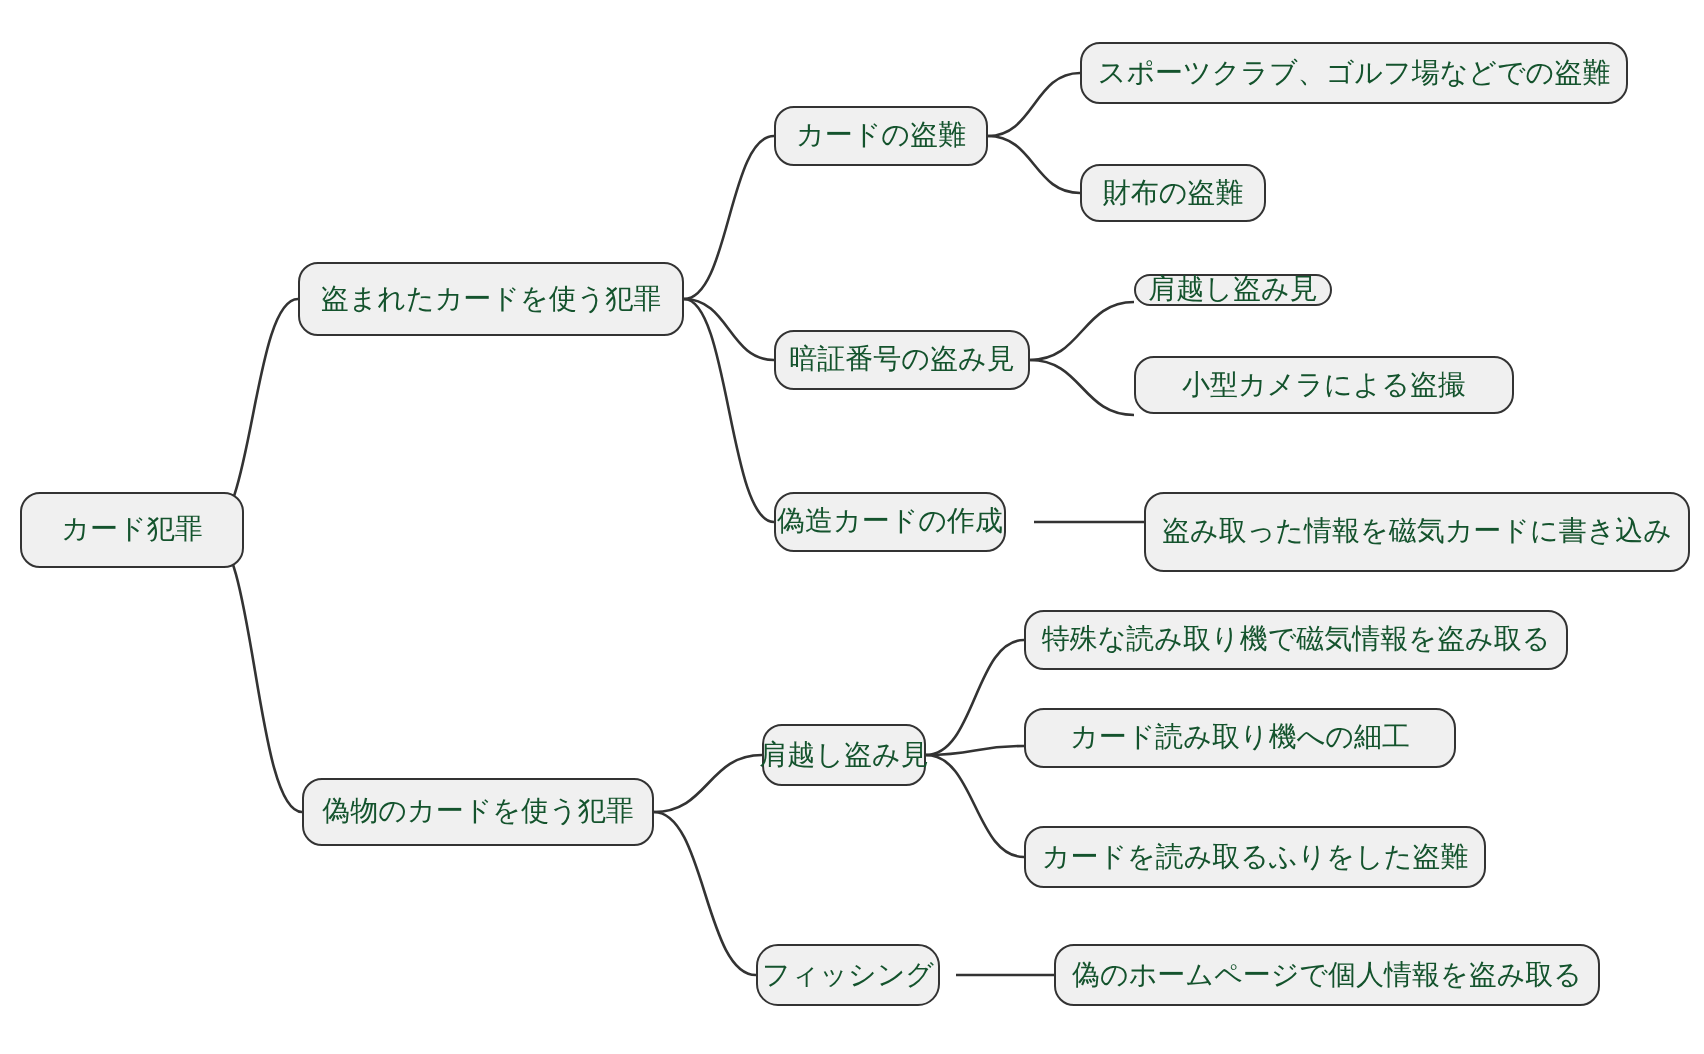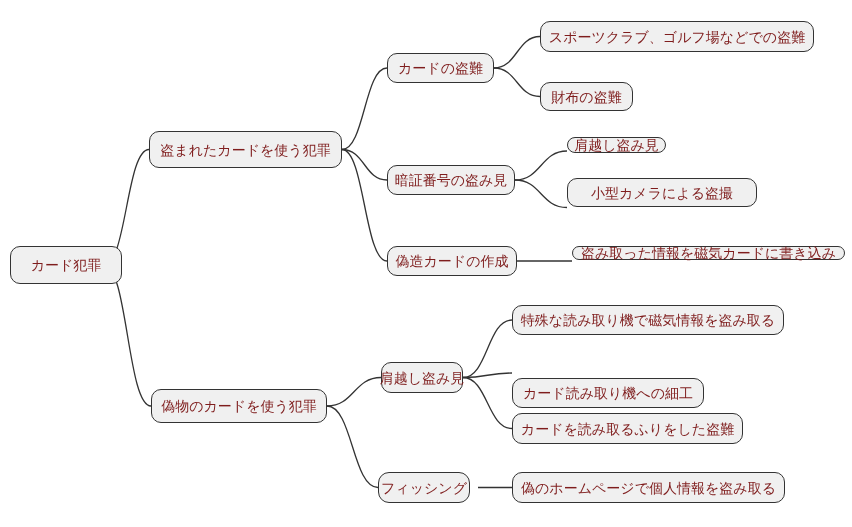--- a/index.html
+++ b/index.html
@@ -30,21 +30,21 @@
     position: absolute;
     box-sizing: border-box;
     display: flex;
     align-items: center;
     justify-content: center;
     background: #f0f0f0;
     border: 1.6px solid #333333;
     border-radius: 10px;
     font-size: 14px;
     line-height: 1;
-    color: #7f1d1d;
+    color: #14532d;
     white-space: nowrap;
   }
 </style>
 </head>
 <body>
 
 <div class="canvas">
   <svg class="edge-layer" width="852" height="527" viewBox="0 0 852 527" xmlns="http://www.w3.org/2000/svg">
       <path d="M 104 265 C 126.5 265, 126.5 149.5, 149 149.5" stroke="#333333"></path>
       <path d="M 104 265 C 127.5 265, 127.5 406, 151 406" stroke="#333333"></path>
@@ -62,26 +62,26 @@
       <path d="M 463 377.5 C 487.5 377.5, 487.5 373, 512 373" stroke="#333333"></path>
       <path d="M 463 377.5 C 487.5 377.5, 487.5 428.5, 512 428.5" stroke="#333333"></path>
       <path d="M 478 487.5 C 502.5 487.5, 502.5 487.5, 527 487.5" stroke="#333333"></path>
     </svg>
   <div id="node-layer">
       <div class="node" style="left: 10px; top: 246px; width: 112px; height: 38px; background: rgb(240, 240, 240); border-color: rgb(51, 51, 51);">カード犯罪</div>
       <div class="node" style="left: 149px; top: 131px; width: 193px; height: 37px; background: rgb(240, 240, 240); border-color: rgb(51, 51, 51);">盗まれたカードを使う犯罪</div>
       <div class="node" style="left: 151px; top: 389px; width: 176px; height: 34px; background: rgb(240, 240, 240); border-color: rgb(51, 51, 51);">偽物のカードを使う犯罪</div>
       <div class="node" style="left: 387px; top: 53px; width: 107px; height: 30px; background: rgb(240, 240, 240); border-color: rgb(51, 51, 51);">カードの盗難</div>
       <div class="node" style="left: 387px; top: 165px; width: 128px; height: 30px; background: rgb(240, 240, 240); border-color: rgb(51, 51, 51);">暗証番号の盗み見</div>
-      <div class="node" style="left: 387px; top: 246px; width: 130px; height: 30px; background: rgb(240, 240, 240); border-color: rgb(51, 51, 51);">偽造カードの作成</div>
+      <div class="node" style="left: 387px; top: 246px; width: 116px; height: 30px; background: rgb(240, 240, 240); border-color: rgb(51, 51, 51);">偽造カードの作成</div>
       <div class="node" style="left: 381px; top: 362px; width: 82px; height: 31px; background: rgb(240, 240, 240); border-color: rgb(51, 51, 51);">肩越し盗み見</div>
       <div class="node" style="left: 378px; top: 472px; width: 92px; height: 31px; background: rgb(240, 240, 240); border-color: rgb(51, 51, 51); border-radius: 11px;">フィッシング</div>
       <div class="node" style="left: 540px; top: 21px; width: 274px; height: 31px; background: rgb(240, 240, 240); border-color: rgb(51, 51, 51);">スポーツクラブ、ゴルフ場などでの盗難</div>
       <div class="node" style="left: 540px; top: 82px; width: 93px; height: 29px; background: rgb(240, 240, 240); border-color: rgb(51, 51, 51);">財布の盗難</div>
       <div class="node" style="left: 567px; top: 137px; width: 99px; height: 16px; background: rgb(240, 240, 240); border-color: rgb(51, 51, 51);">肩越し盗み見</div>
       <div class="node" style="left: 567px; top: 178px; width: 190px; height: 29px; background: rgb(240, 240, 240); border-color: rgb(51, 51, 51);">小型カメラによる盗撮</div>
-      <div class="node" style="left: 572px; top: 246px; width: 273px; height: 14px; background: rgb(240, 240, 240); border-color: rgb(51, 51, 51);">盗み取った情報を磁気カードに書き込み</div>
+      <div class="node" style="left: 572px; top: 246px; width: 273px; height: 40px; background: rgb(240, 240, 240); border-color: rgb(51, 51, 51);">盗み取った情報を磁気カードに書き込み</div>
       <div class="node" style="left: 512px; top: 305px; width: 272px; height: 30px; background: rgb(240, 240, 240); border-color: rgb(51, 51, 51);">特殊な読み取り機で磁気情報を盗み取る</div>
-      <div class="node" style="left: 512px; top: 378px; width: 192px; height: 30px; background: rgb(240, 240, 240); border-color: rgb(51, 51, 51);">カード読み取り機への細工</div>
+      <div class="node" style="left: 512px; top: 354px; width: 216px; height: 30px; background: rgb(240, 240, 240); border-color: rgb(51, 51, 51);">カード読み取り機への細工</div>
       <div class="node" style="left: 512px; top: 413px; width: 231px; height: 31px; background: rgb(240, 240, 240); border-color: rgb(51, 51, 51);">カードを読み取るふりをした盗難</div>
-      <div class="node" style="left: 512px; top: 472px; width: 273px; height: 31px; background: rgb(240, 240, 240); border-color: rgb(51, 51, 51);">偽のホームページで個人情報を盗み取る</div>
+      <div class="node" style="left: 527px; top: 472px; width: 273px; height: 31px; background: rgb(240, 240, 240); border-color: rgb(51, 51, 51);">偽のホームページで個人情報を盗み取る</div>
     </div>
 </div>
 
 </body></html>

